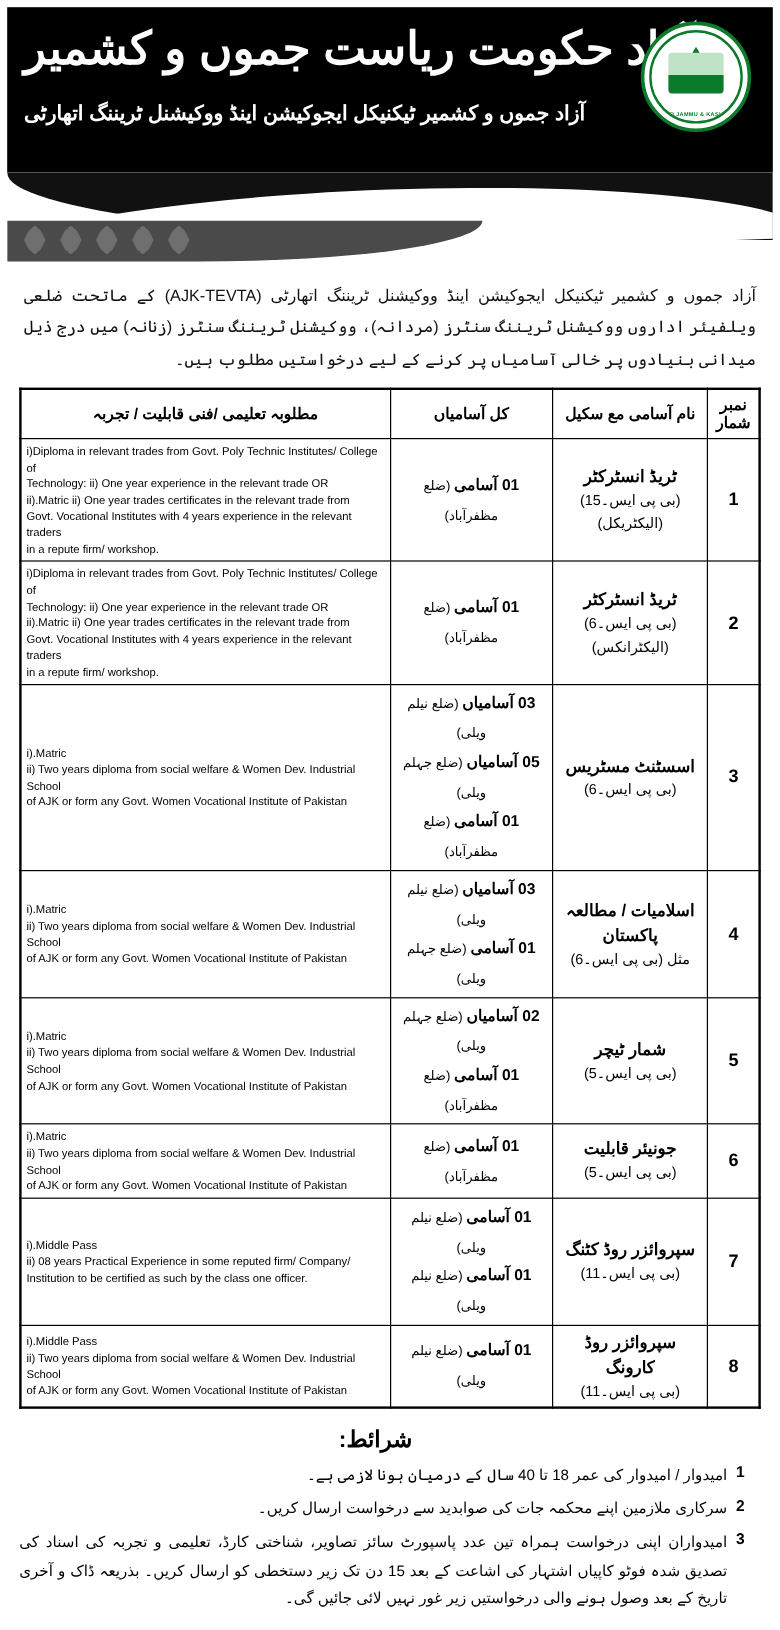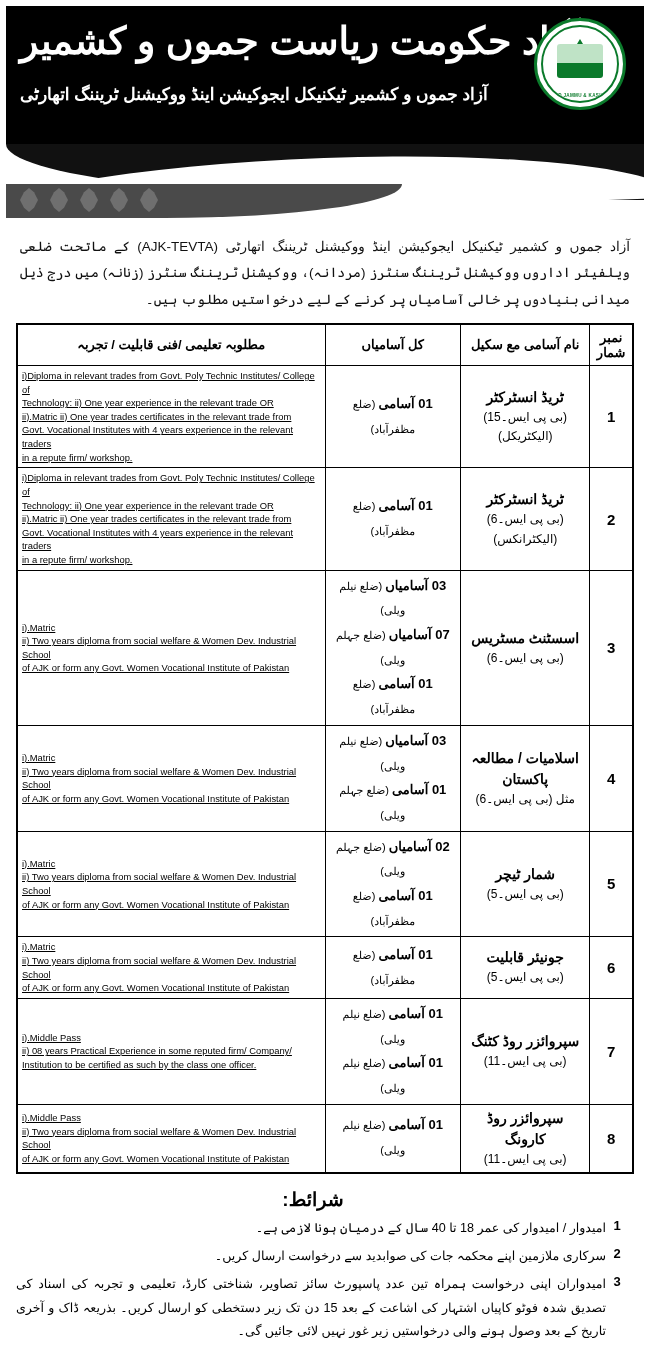--- a/index.html
+++ b/index.html
@@ -171,21 +171,21 @@
     padding: 5px 3px;
   }
   .c-sr { width: 7%; text-align: center; font-size: 15px; font-weight: bold; }
   .c-post { width: 21%; text-align: center; }
   .c-vac { width: 22%; text-align: center; }
   .c-qual { width: 50%; }
   .post-name { font-size: 14px; font-weight: bold; line-height: 1.5; }
   .post-bps { font-size: 12px; line-height: 1.6; }
   .vac-line { font-size: 13px; font-weight: bold; line-height: 1.9; }
   .vac-dist { font-size: 11px; font-weight: normal; }
-  .qual { direction: ltr; text-align: left; font-size: 9.4px; line-height: 1.45; text-decoration: underline; }
+  .qual { direction: ltr; text-align: left; font-size: 9.4px; line-height: 1.45; }
   .qual .ln { display: block; }
   
   .cond-title {
     direction: rtl;
     text-align: center;
     font-size: 19px;
     font-weight: bold;
     margin: 14px 0 6px 0;
     padding-right: 24px;
   }
@@ -305,21 +305,21 @@
             </td>
           </tr>
           <tr>
             <td class="c-sr">3</td>
             <td class="c-post">
               <div class="post-name">اسسٹنٹ مسٹریس</div>
               <div class="post-bps">(بی پی ایس۔6)</div>
             </td>
             <td class="c-vac">
               <div class="vac-line"><span>03 آسامیاں</span><span class="vac-dist"> (ضلع نیلم ویلی)</span></div>
-              <div class="vac-line"><span>07 آسامیاں</span><span class="vac-dist"> (ضلع جہلم ویلی)</span></div>
+              <div class="vac-line"><span>05 آسامیاں</span><span class="vac-dist"> (ضلع جہلم ویلی)</span></div>
               <div class="vac-line"><span>01 آسامی</span><span class="vac-dist"> (ضلع مظفرآباد)</span></div>
             </td>
             <td class="c-qual">
               <div class="qual">
                 <span class="ln">i).Matric</span>
                 <span class="ln">ii) Two years diploma from social welfare &amp; Women Dev. Industrial School</span>
                 <span class="ln">of AJK or form any Govt. Women Vocational Institute of Pakistan</span>
               </div>
             </td>
           </tr>

